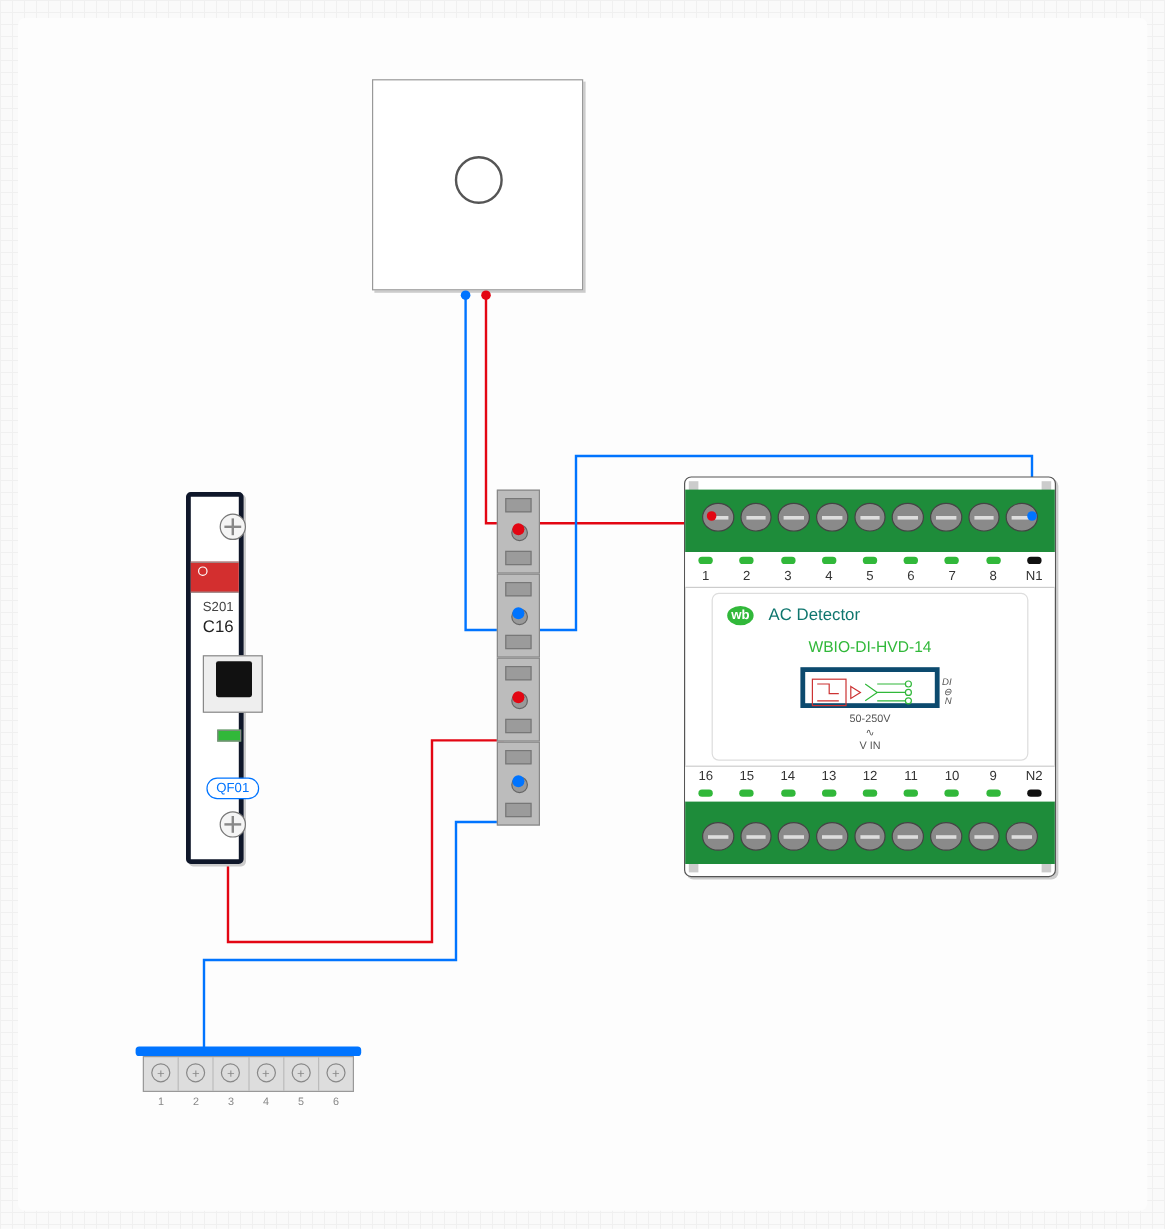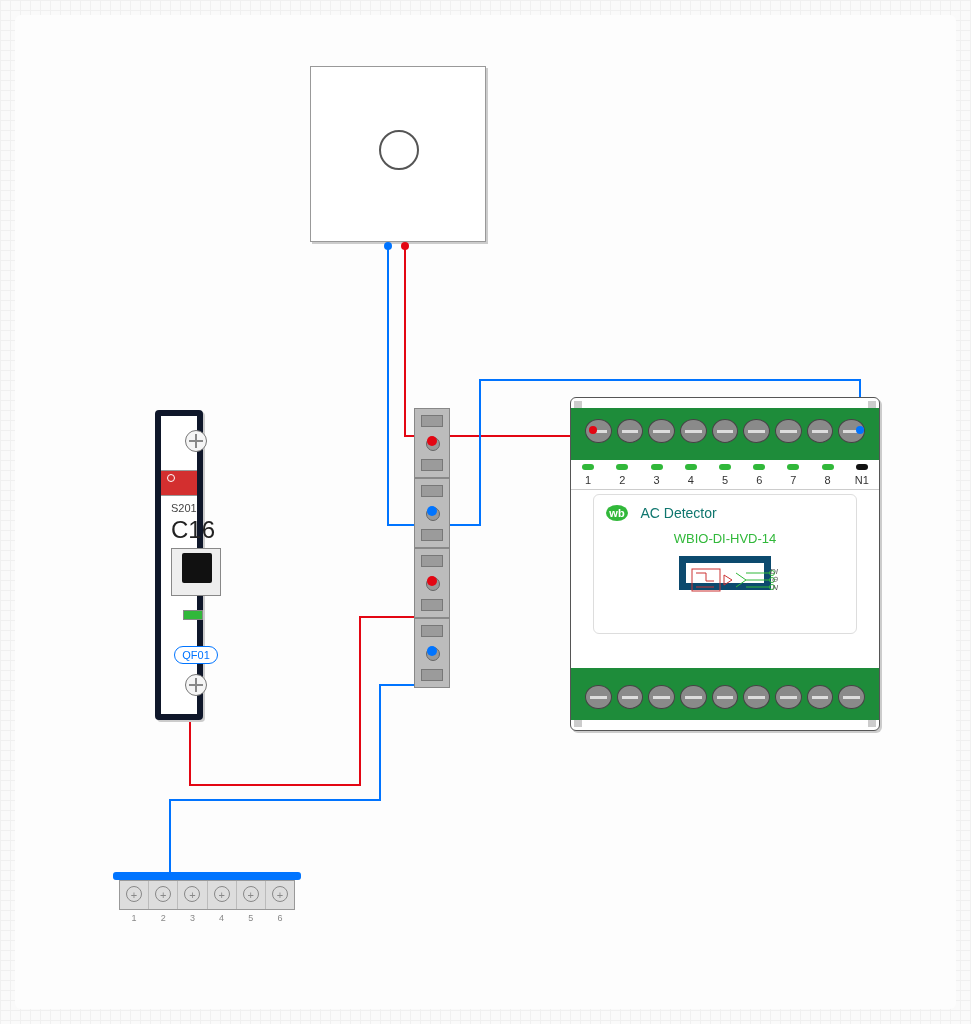--- a/index.html
+++ b/index.html
@@ -37,33 +37,33 @@
     background:#fff; border:1px solid #999; box-shadow:2px 2px 0 #ccc;
   }
   .button-box .btn-hole {
     position:absolute; left:68px; top:63px; width:40px; height:40px;
     border:2px solid #555; border-radius:50%; background:#fff;
   }
 
   
   .breaker {
     position:absolute; left:155px; top:410px; width:48px; height:310px;
-    background:#fff; border:6px solid #0f172a; border-radius:4px;
+    background:#fff; border:4px solid #0f172a; border-radius:4px;
     box-shadow:2px 2px 0 #ccc;
   }
   .breaker .screw { position:absolute; left:24px; width:22px; height:22px; border:1px solid #777; border-radius:50%; background:#f5f5f5;}
   .breaker .screw.top { top:14px; }
   .breaker .screw.bot { bottom:18px; }
   .breaker .screw::before, .breaker .screw::after { content:""; position:absolute; background:#888;}
   .breaker .screw::before { left:9px; top:3px; width:2px; height:14px;}
   .breaker .screw::after  { top:9px; left:3px; height:2px; width:14px;}
   .breaker .redband { position:absolute; top:54px; left:0; right:0; height:26px; background:#d32f2f; border-top:1px solid #999; border-bottom:1px solid #999;}
   .breaker .redband::after { content:""; position:absolute; left:6px; top:3px; width:6px; height:6px; border:1px solid #fff; border-radius:50%;}
   .breaker .label1 { position:absolute; top:86px; left:10px; font-size:11px; color:#444; }
-  .breaker .label2 { position:absolute; top:100px; left:10px; font-size:24px; color:#222; }
+  .breaker .label2 { position:absolute; top:100px; left:10px; font-size:14px; color:#222; }
   .breaker .switch-body { position:absolute; top:132px; left:10px; width:50px; height:48px; background:#eee; border:1px solid #888; }
   .breaker .switch-body .toggle { position:absolute; left:10px; top:4px; width:30px; height:30px; background:#111; border-radius:2px;}
   .breaker .led { position:absolute; top:194px; left:22px; width:20px; height:10px; background:#31b83a; border:1px solid #888;}
   .breaker .pill { position:absolute; bottom:50px; left:13px; width:44px; height:18px;
     border:1.5px solid #0074ff; border-radius:9px; color:#0074ff; font-size:11px;
     display:flex; align-items:center; justify-content:center; background:#fff;}
 
   
   .din-col { position:absolute; left:414px; top:408px; width:36px; }
   .din-seg { width:36px; height:70px; background:#bcbcbc; border:1px solid #888; position:relative; margin-bottom:0;}
@@ -94,21 +94,21 @@
   .wbio .labelband span { flex:1; text-align:center; font-size:11px; color:#333; padding-top:14px; position:relative;}
   .wbio .labelband.top span::before { content:""; position:absolute; top:4px; left:50%; transform:translateX(-50%); width:12px; height:6px; background:#31b83a; border-radius:3px;}
   .wbio .labelband.top span.nlast::before,
   .wbio .labelband.bot span.nlast::before { background:#111; }
   .wbio .labelband.bot span { padding-top:2px; padding-bottom:14px;}
   .wbio .labelband.bot span::before { content:""; position:absolute; bottom:4px; left:50%; transform:translateX(-50%); width:12px; height:6px; background:#31b83a; border-radius:3px;}
   .wbio .face { position:absolute; left:22px; right:22px; top:96px; bottom:96px; background:#fff; border:1px solid #ddd; border-radius:6px; padding:8px 12px;}
   .wbio .face .logo { width:22px;height:16px;border-radius:50%;background:#31b83a;color:#fff;font-size:11px;font-weight:bold;display:inline-flex;align-items:center;justify-content:center;}
   .wbio .face .title { display:inline-block; margin-left:8px; font-size:14px; color:#0f766e; vertical-align:middle;}
   .wbio .face .model { text-align:center; color:#31b83a; font-size:13px; margin-top:10px;}
-  .wbio .face .opto { margin:10px auto 0; width:92px; height:34px; border:7px solid #0c4a6e; position:relative;font-style:italic;}
+  .wbio .face .opto { margin:10px auto 0; width:116px; height:34px; border:4px solid #0c4a6e; position:relative;font-style:italic;}
   .wbio .face .opto svg{position:absolute;left:0;top:0}
   .wbio .face .vtext { text-align:center; font-size:9px; color:#555; margin-top:4px; line-height:1.2;}
   .wbio .face .tinylbl { position:absolute; font-size:8px; color:#555;}
 
   
   .busbar {
     position:absolute; left:113px; top:872px; width:188px; height:44px;
   }
   .busbar .bluecap { position:absolute; left:0; right:0; top:0; height:8px; background:#0074ff; border-radius:3px;}
   .busbar .body { position:absolute; left:6px; right:6px; top:8px; height:30px; background:#ddd; border:1px solid #999; display:flex;}
@@ -235,22 +235,38 @@
         <line x1="60" y1="17" x2="84" y2="17" stroke="#31b83a"></line>
         <line x1="60" y1="24" x2="84" y2="24" stroke="#31b83a"></line>
         <circle cx="86" cy="10" r="2.5" fill="none" stroke="#31b83a"></circle>
         <circle cx="86" cy="17" r="2.5" fill="none" stroke="#31b83a"></circle>
         <circle cx="86" cy="24" r="2.5" fill="none" stroke="#31b83a"></circle>
       </svg>
       <span class="tinylbl" style="right:-14px;top:4px">DI</span>
       <span class="tinylbl" style="right:-14px;top:12px">⊖</span>
       <span class="tinylbl" style="right:-14px;top:20px">N</span>
     </div>
-  </div>
-
+    <div class="vtext">
+      <span>50-250V</span><br>
+      <span>∿</span><br>
+      <span>V IN</span>
+    </div>
+  </div>
+
+  <div class="labelband bot">
+    <span>16</span>
+    <span>15</span>
+    <span>14</span>
+    <span>13</span>
+    <span>12</span>
+    <span>11</span>
+    <span>10</span>
+    <span>9</span>
+    <span class="nlast">N2</span>
+  </div>
   <div class="grnstrip bot"></div>
   <div class="termrow bot">
     <div class="t"></div>
     <div class="t"></div>
     <div class="t"></div>
     <div class="t"></div>
     <div class="t"></div>
     <div class="t"></div>
     <div class="t"></div>
     <div class="t"></div>

